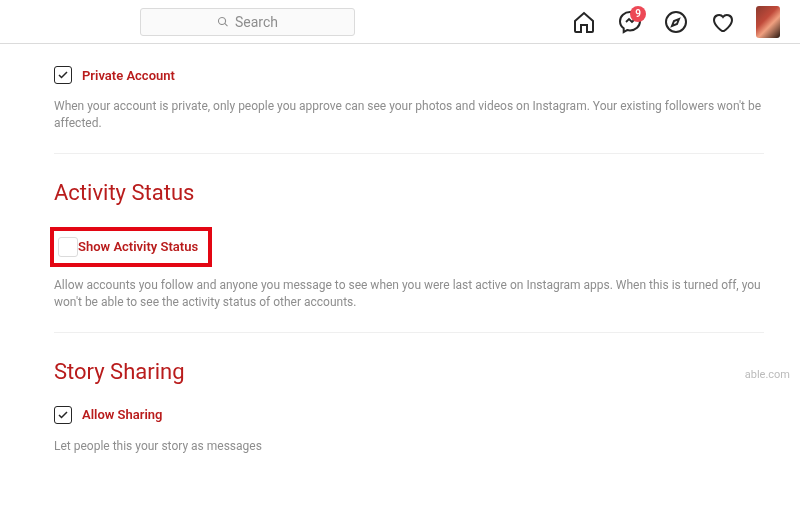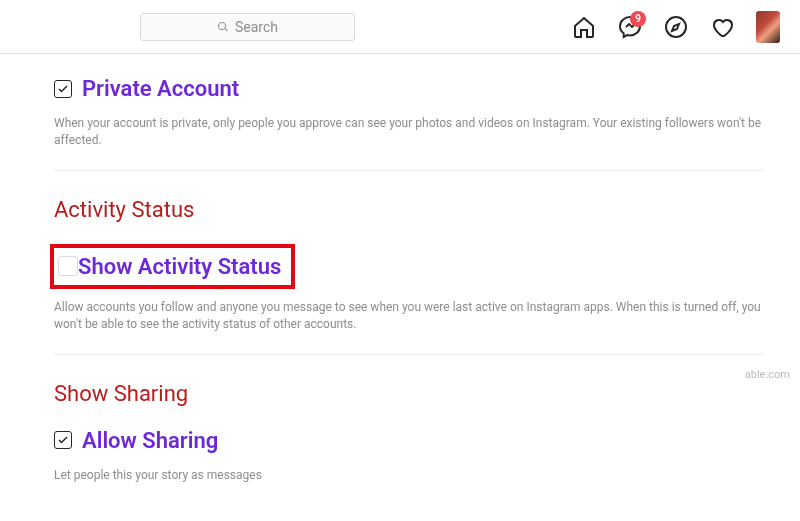--- a/index.html
+++ b/index.html
@@ -1,33 +1,33 @@
 <!DOCTYPE html>
 <html><head>
   <meta charset="utf-8">
   <style>
     * { box-sizing: border-box; margin: 0; padding: 0; }
     body { font-family: -apple-system, BlinkMacSystemFont, "Segoe UI", Roboto, Helvetica, Arial, sans-serif; background: #fff; width: 800px; height: 521px; overflow: hidden; position: relative; }
-    .topbar { height: 54px; border-bottom: 1px solid #dbdbdb; display: flex; align-items: center; padding: 0 20px; }
+    .topbar { height: 44px; border-bottom: 1px solid #dbdbdb; display: flex; align-items: center; padding: 0 20px; }
     .search-wrap { margin-left: 120px; }
     .search { width: 215px; height: 28px; background: #fafafa; border: 1px solid #dbdbdb; border-radius: 3px; display: flex; align-items: center; justify-content: center; gap: 6px; color: #8e8e8e; font-size: 14px; cursor: text; }
     .search svg { width: 12px; height: 12px; fill: #8e8e8e; }
     .nav-icons { margin-left: auto; display: flex; align-items: center; gap: 22px; }
     .nav-icons .icon { width: 24px; height: 24px; cursor: pointer; position: relative; display: flex; align-items: center; justify-content: center; }
     .nav-icons svg { width: 24px; height: 24px; fill: none; stroke: #262626; stroke-width: 2; }
     .badge { position: absolute; top: -4px; right: -4px; background: #ed4956; color: #fff; font-size: 10px; min-width: 16px; height: 16px; border-radius: 8px; display: flex; align-items: center; justify-content: center; padding: 0 3px; font-weight: 600; }
     .avatar { width: 24px; height: 32px; border-radius: 3px; background: linear-gradient(135deg,#8b3a2e 0%,#c04a3a 40%,#f0a080 60%,#2a1810 100%); cursor: pointer; }
     .content { padding: 0 36px 0 54px; }
     .section { padding-top: 26px; padding-bottom: 20px; border-bottom: 1px solid #efefef; }
     .section:first-child { padding-top: 22px; }
     .check-row { display: flex; align-items: center; gap: 10px; margin-bottom: 14px; }
     .checkbox { width: 18px; height: 18px; border: 1.5px solid #262626; border-radius: 3px; display: flex; align-items: center; justify-content: center; cursor: pointer; flex-shrink: 0; }
     .checkbox.unchecked { border-color: #dbdbdb; width: 20px; height: 20px; }
     .checkbox svg { width: 12px; height: 12px; stroke: #262626; stroke-width: 3; fill: none; }
-    .check-label { font-size: 22px; font-weight: 600; color: #6d28d9; }
+    .check-label { font-size: 13px; font-weight: 600; color: #b91c1c; }
     .desc { font-size: 12px; color: #8e8e8e; line-height: 1.45; }
     .section-title { font-size: 22px; font-weight: 400; color: #b91c1c; margin-bottom: 22px; }
     .highlight { border: 4px solid #e30613; padding: 6px 10px 6px 4px; display: inline-flex; align-items: center; gap: 0; margin-bottom: 10px; margin-left: -4px; }
     .watermark { position: absolute; right: 10px; bottom: 140px; font-size: 11px; color: #bbb; writing-mode: horizontal-tb; transform: rotate(0deg); }
   </style>
 </head>
 <body>
 
 <div class="topbar">
   <div class="search-wrap">
@@ -83,21 +83,21 @@
   <div class="section">
     <h2 class="section-title">Activity Status</h2>
     <div class="highlight">
       <div class="checkbox unchecked"></div>
       <span class="check-label">Show Activity Status</span>
     </div>
     <p class="desc">Allow accounts you follow and anyone you message to see when you were last active on Instagram apps. When this is turned off, you won't be able to see the activity status of other accounts.</p>
   </div>
 
   <div class="section" style="border-bottom:none;">
-    <h2 class="section-title">Show Sharing</h2>
+    <h2 class="section-title">Story Sharing</h2>
     <div class="check-row">
       <div class="checkbox">
         <svg viewBox="0 0 24 24">
             <polyline points="4 12 9 17 20 6"></polyline>
           </svg>
       </div>
       <span class="check-label">Allow Sharing</span>
     </div>
     <p class="desc">Let people this your story as messages</p>
   </div>

